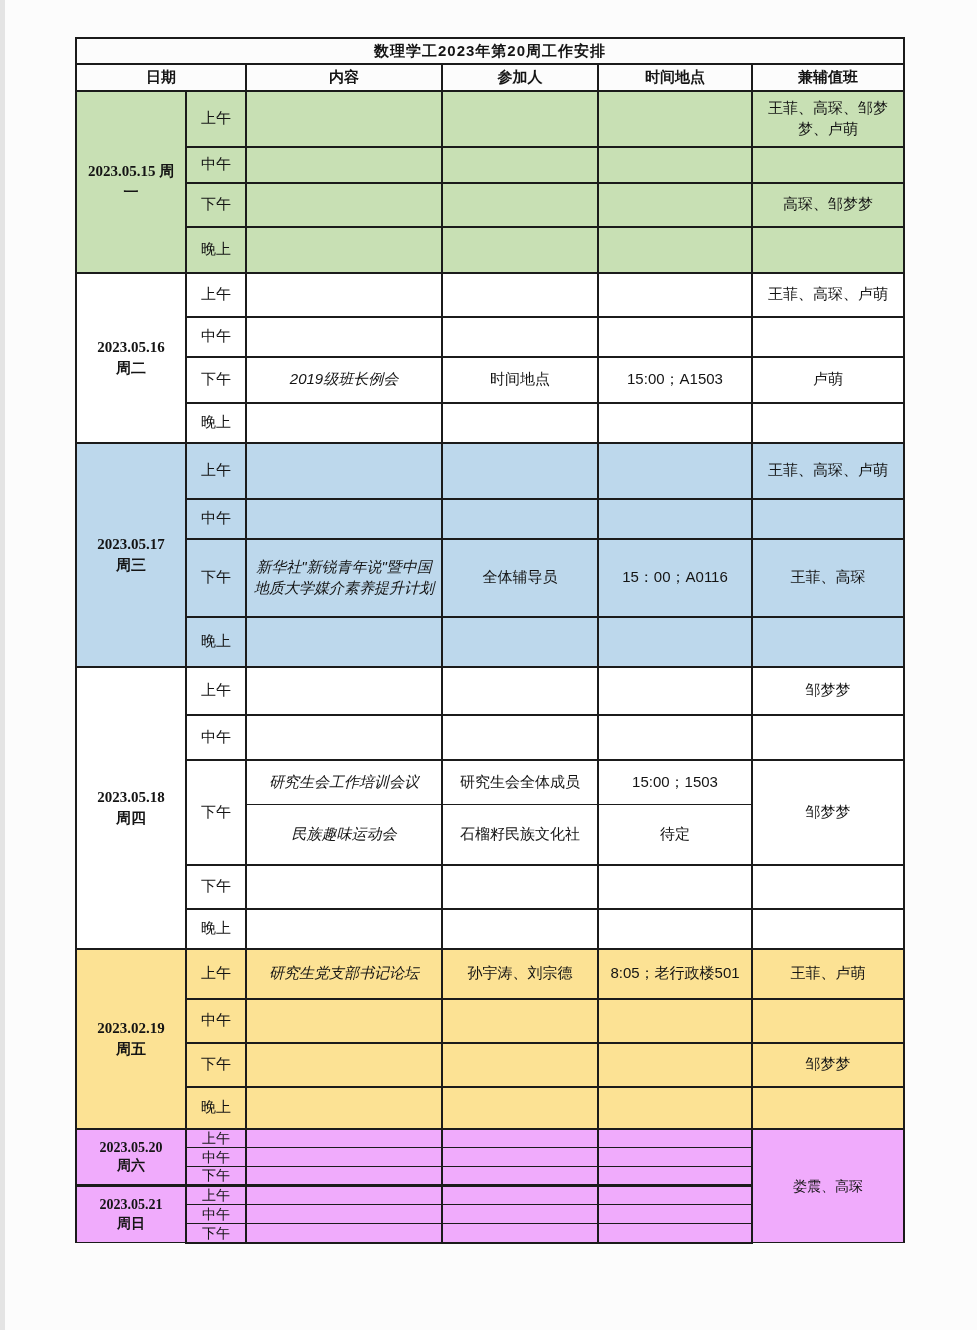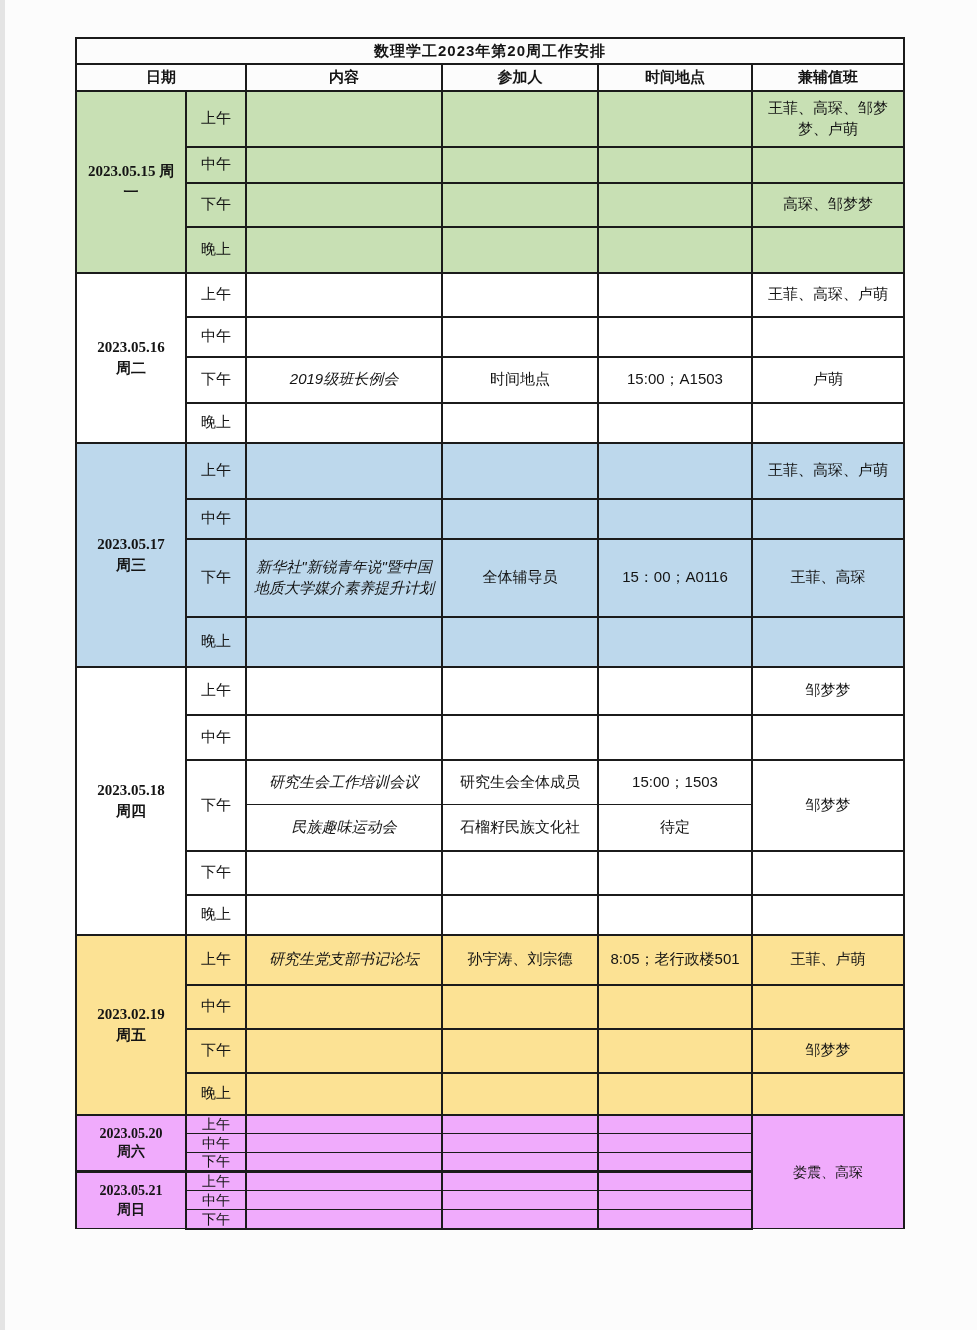--- a/index.html
+++ b/index.html
@@ -180,21 +180,21 @@
       <td></td>
         <td class="duty-cell"></td>
     </tr>
     <tr style="height:45px" class="thin-below">
       <td class="period-cell" rowspan="2">下午</td>
       <td class="content-cell">研究生会工作培训会议</td>
       <td>研究生会全体成员</td>
       <td>15:00；1503</td>
       <td class="duty-cell" rowspan="2">邹梦梦</td>
     </tr>
-    <tr style="height:46px" class="thin-above">
+    <tr style="height:60px" class="thin-above">
       <td class="content-cell">民族趣味运动会</td>
       <td>石榴籽民族文化社</td>
       <td>待定</td>
     </tr>
     <tr style="height:44px">
       <td class="period-cell">下午</td>
       <td></td>
         <td></td>
       <td></td>
         <td class="duty-cell"></td>

